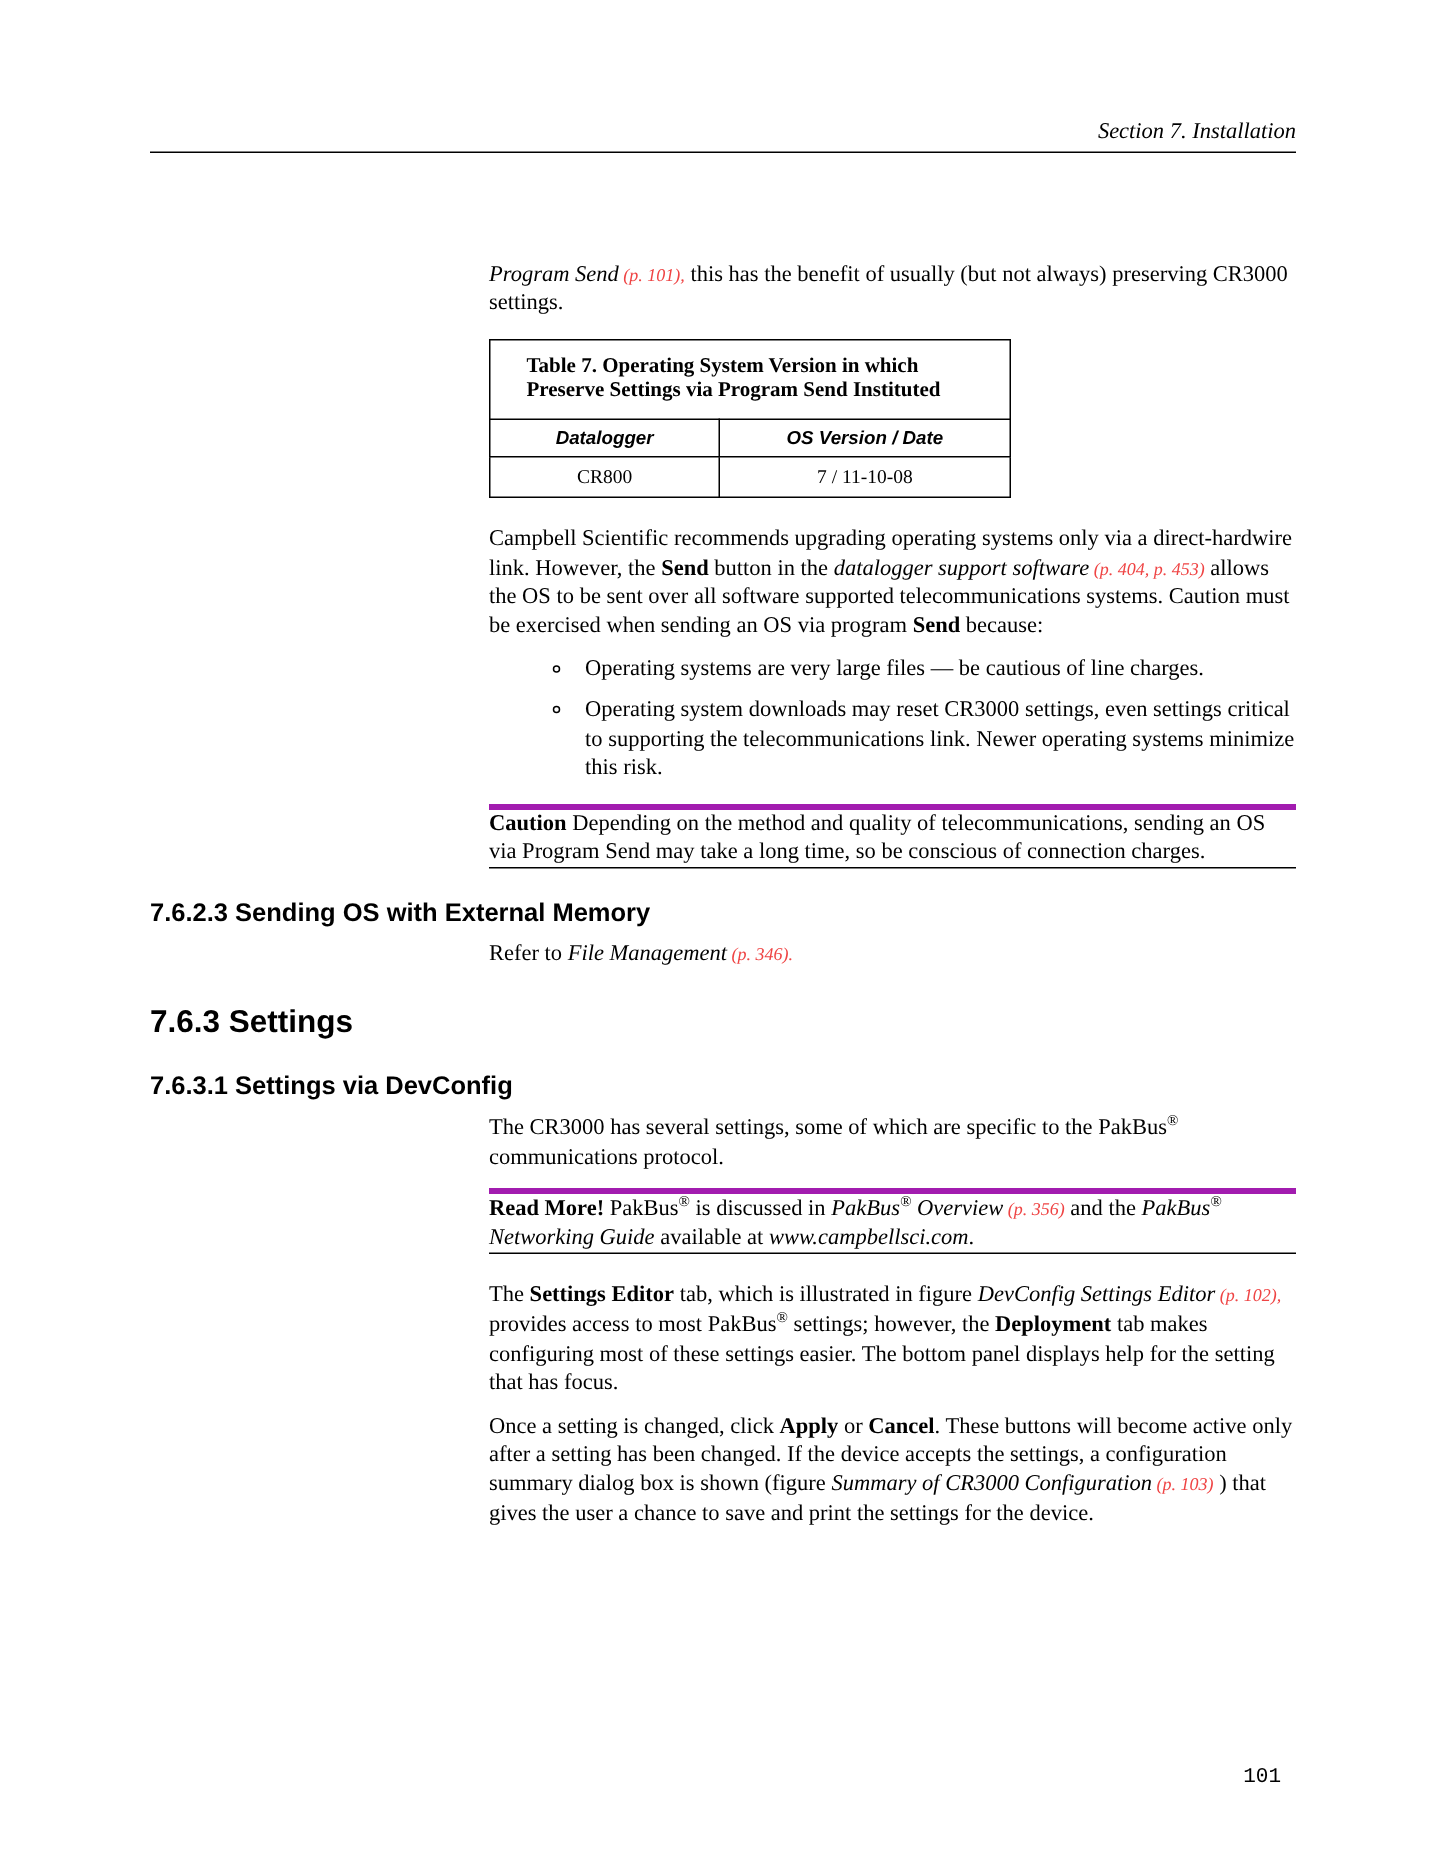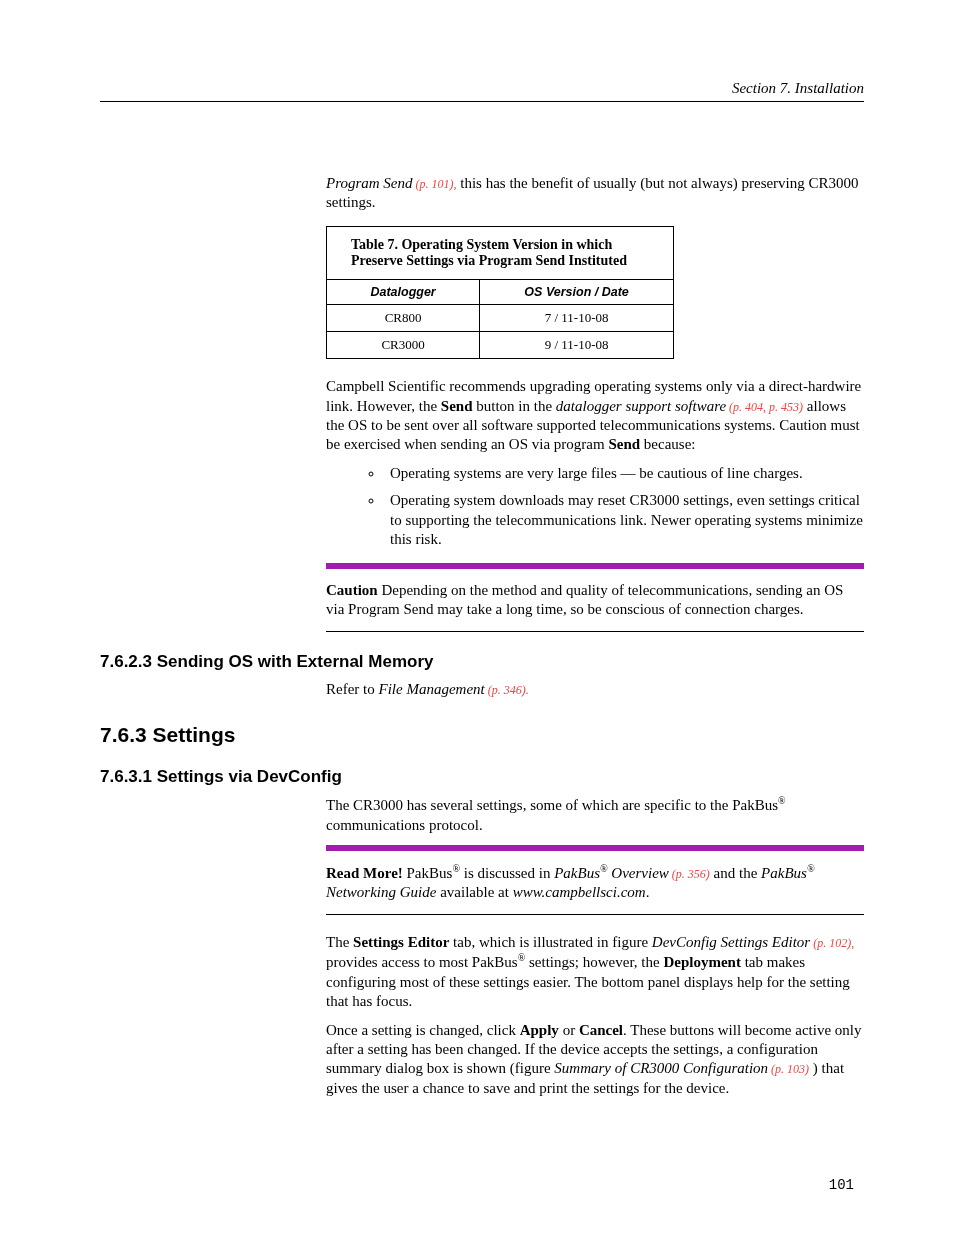--- a/index.html
+++ b/index.html
@@ -63,23 +63,23 @@
     margin: 8px 0 14px 0;
     padding-left: 58px;
   }
   ul.bullets li {
     font-size: 15px;
     line-height: 1.28;
     margin-bottom: 8px;
     padding-left: 6px;
   }
   .rule-box {
-    border-top: 6px solid #a21caf;
+    border-top: 4px solid #a21caf;
     border-bottom: 1px solid #000;
-    padding: 12px 0;
+    padding: 0 0;
     margin: 10px 0 18px 0;
     font-size: 15px;
     line-height: 1.28;
   }
   .h3 {
     font-family: Arial, Helvetica, sans-serif;
     font-weight: bold;
     font-size: 17px;
     margin: 20px 0 8px 0;
   }
@@ -118,24 +118,20 @@
             <td colspan="2" class="title-cell">Table 7. Operating System Version in which Preserve Settings via Program Send Instituted</td>
           </tr>
       <tr>
         <td class="head-cell">Datalogger</td>
         <td class="head-cell">OS Version / Date</td>
       </tr>
       <tr>
         <td>CR800</td>
         <td>7 / 11-10-08</td>
       </tr>
-      <tr>
-        <td>CR3000</td>
-        <td>9 / 11-10-08</td>
-      </tr>
     </tbody>
       </table>
 
     <p class="para">
       <span>Campbell Scientific recommends upgrading operating systems only via a direct-hardwire link.  However, the </span><span class="bold">Send</span><span> button in the </span><span class="ital">datalogger support software</span><span class="link"> (p. 404, p. 453)</span><span> allows the OS to be sent over all software supported telecommunications systems.  Caution must be exercised when sending an OS via program </span><span class="bold">Send</span><span> because:</span>
     </p>
 
     <ul class="bullets">
       <li>Operating systems are very large files — be cautious of line charges.</li>
       <li>Operating system downloads may reset CR3000 settings, even settings critical to supporting the telecommunications link.  Newer operating systems minimize this risk.</li>

